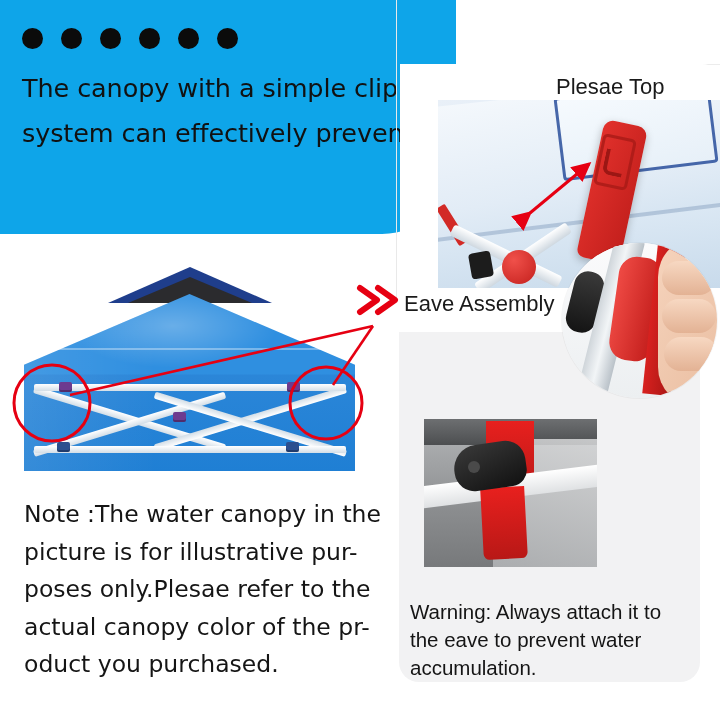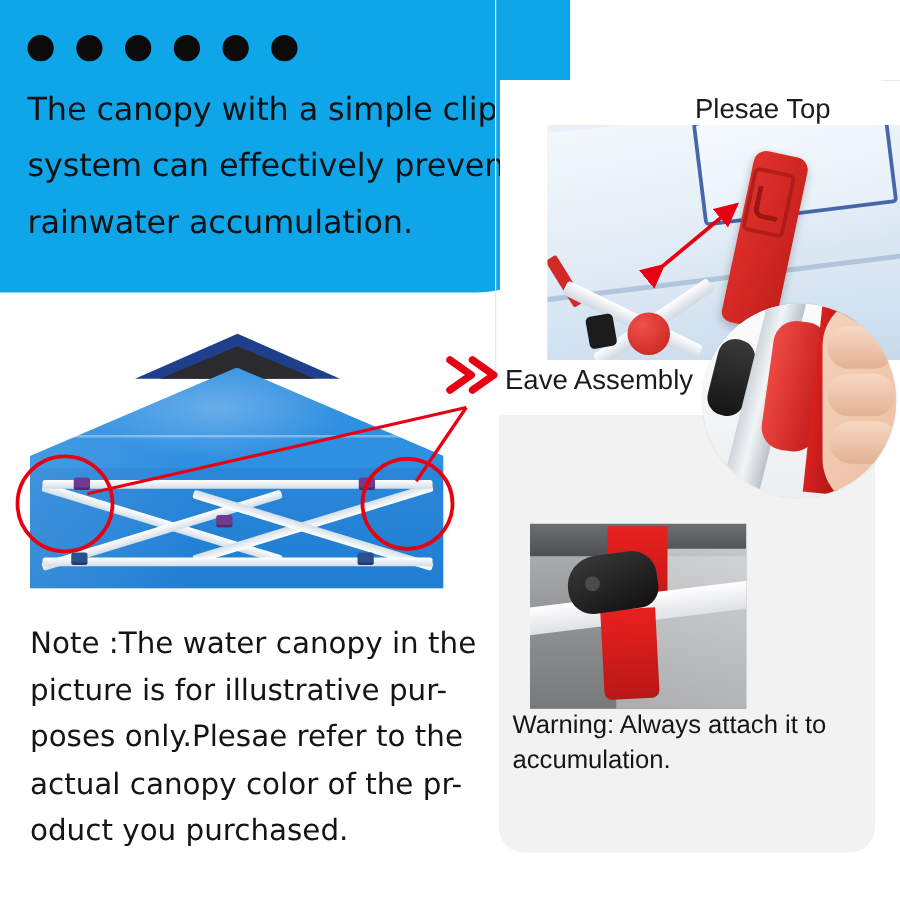--- a/index.html
+++ b/index.html
@@ -367,21 +367,21 @@
     border-radius: 24px 20px 16px 20px;
     transform: rotate(-8deg);
   }
   .pw-clip-hole {
     position: absolute; left: 44px; top: 42px; width: 12px; height: 12px;
     background: #4a4a4a; border-radius: 50%;
   }
   .warn-text {
     position: absolute;
     left: 410px;
-    top: 566px;
+    top: 598px;
     width: 290px;
     font-family: "Liberation Sans", sans-serif;
     font-size: 20.5px;
     line-height: 28px;
     color: #151515;
   }
   .warn-text .bl { display:block; white-space: nowrap; }
 </style>
 </head>
 <body>
@@ -393,21 +393,20 @@
       <span class="dot"></span>
       <span class="dot"></span>
       <span class="dot"></span>
       <span class="dot"></span>
       <span class="dot"></span>
       <span class="dot"></span>
     </div>
     <div class="banner-text">
       <span class="bl">The canopy with a simple clip</span>
       <span class="bl">system can effectively prevent</span>
-      <span class="bl">rainwater accumulation.</span>
     </div>
   </div>
 
   <div class="v-divider"></div>
   <div class="h-divider"></div>
 
   <div class="card-white"></div>
 
   <div class="label-canopy-top">Plesae Top</div>
 
@@ -436,20 +435,21 @@
     <div class="pw-fabric2"></div>
     <div class="pw-strap-up"></div>
     <div class="pw-bar"></div>
     <div class="pw-strap-down"></div>
     <div class="pw-clip"></div>
     <div class="pw-clip-hole"></div>
   </div>
 
   <div class="warn-text">
     <span class="bl">Warning: Always attach it to</span>
+    <span class="bl">the eave to prevent water</span>
     <span class="bl">accumulation.</span>
   </div>
 
   <div class="photo-circle">
     <div class="pc-bg"></div>
     <div class="pc-black"></div>
     <div class="pc-pole"></div>
     <div class="pc-redclip"></div>
     <div class="pc-strap"></div>
     <div class="pc-hand"></div>

